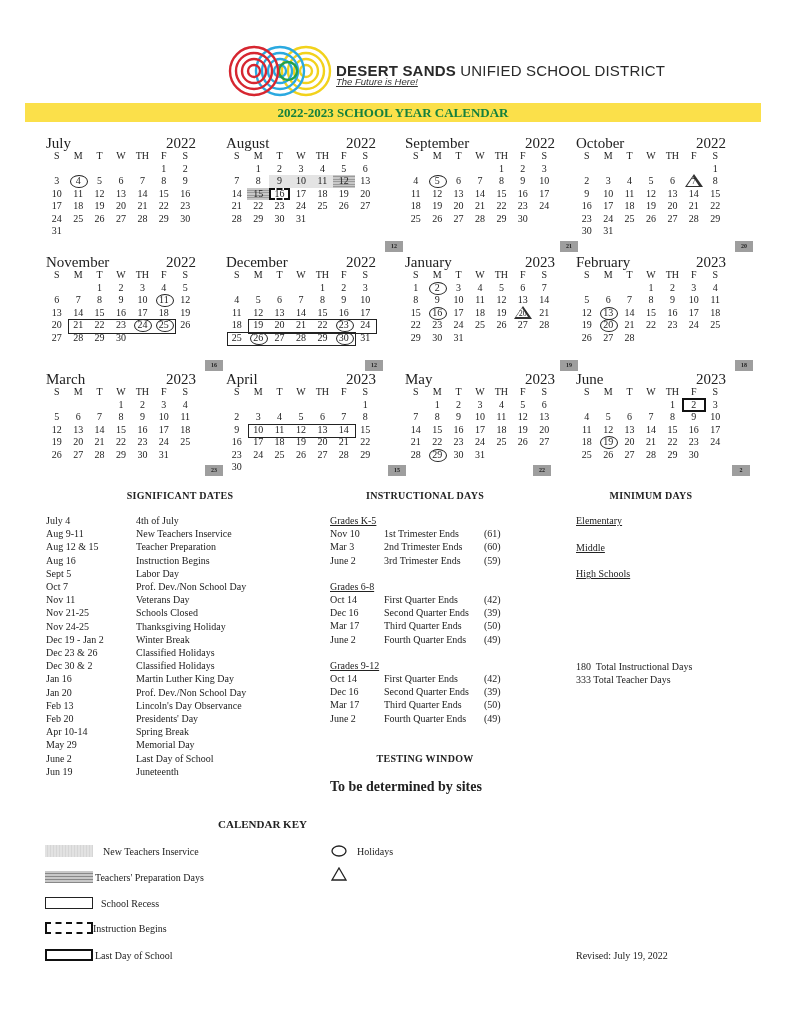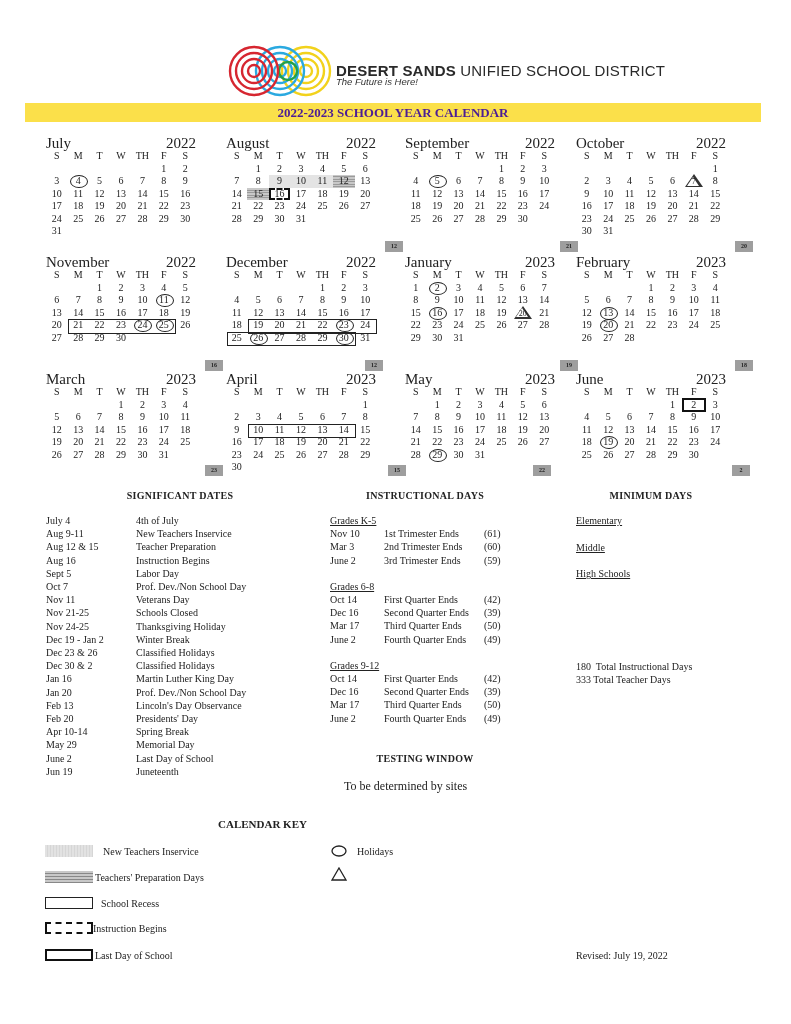--- a/index.html
+++ b/index.html
@@ -4,22 +4,22 @@
 <style>
   html, body { margin: 0; padding: 0; background: #ffffff; }
   body { width: 791px; height: 1024px; position: relative; overflow: hidden;
          font-family: "Liberation Serif", "DejaVu Serif", serif; color: #222; }
   .abs { position: absolute; }
 
   
   .logo { left: 228px; top: 44px; width: 104px; height: 54px; }
   .brand { left: 336px; top: 62px; font-family: "Liberation Sans", "DejaVu Sans", sans-serif; font-size: 15px; color: #2a2a2a; letter-spacing: 0.2px; white-space: nowrap; }
   .brand b { font-weight: 700; }
-  .tagline { left: 336px; top: 76px; font-family: "Liberation Sans", "DejaVu Sans", sans-serif; font-size: 9.5px; font-style: italic; color: #333; }
-  .banner { left: 25px; top: 103px; width: 736px; height: 19px; background: #fbe04a; text-align: center; font-weight: 700; font-size: 13px; line-height: 19px; color: #4c1d95; }
+  .tagline { left: 336px; top: 76px; font-family: "Liberation Sans", "DejaVu Sans", sans-serif; font-size: 9.5px; font-style: italic; color: #333; text-decoration: underline; }
+  .banner { left: 25px; top: 103px; width: 736px; height: 19px; background: #fbe04a; text-align: center; font-weight: 700; font-size: 13px; line-height: 19px; color: #15803d; }
 
   
   .month { position: absolute; width: 150px; font-size: 10px; }
   .mhead { display: flex; justify-content: space-between; font-weight: 400; font-size: 15px; height: 13px; line-height: 13px; }
   .grid { display: grid; grid-template-columns: repeat(7, 1fr); row-gap: 0; margin-top: 0; }
   .grid span { text-align: center; height: 12.5px; line-height: 12.5px; position: relative; font-size: 10px; }
   .badge { position: absolute; width: 18px; height: 11px; background: #9e9e9e; color: #222; font-size: 6px; font-weight: 700; text-align: center; line-height: 11px; }
 
   
   .circ::after { content: ""; position: absolute; left: 50%; top: 50%; width: 16px; height: 11px; margin-left: -8px; margin-top: -6px; border: 1.2px solid #222; border-radius: 50%; }
@@ -828,21 +828,21 @@
       <span class="">(50)</span>
     </div>
     <div class="row">
       <span class="d">June 2</span>
       <span class="e">Fourth Quarter Ends</span>
       <span class="">(49)</span>
     </div>
   </div>
 
 <div class="abs sec-title" style="left:330px;top:753px;width:190px;">TESTING WINDOW</div>
-<div class="abs" style="left:344px;top:779px;font-size:12px;">To be determined by sites</div>
+<div class="abs" style="left:330px;top:779px;font-size:14px;font-weight:bold;">To be determined by sites</div>
 
 <div class="abs sec-title" style="left:576px;top:490px;width:150px;">MINIMUM DAYS</div>
 <div class="abs min-sec">
   <div class="u">Elementary</div>
   <div class="u">Middle</div>
   <div class="u">High Schools</div>
 </div>
 <div class="abs totals">
   <div style="white-space:pre">180  Total Instructional Days</div>
   <div>333 Total Teacher Days</div>

